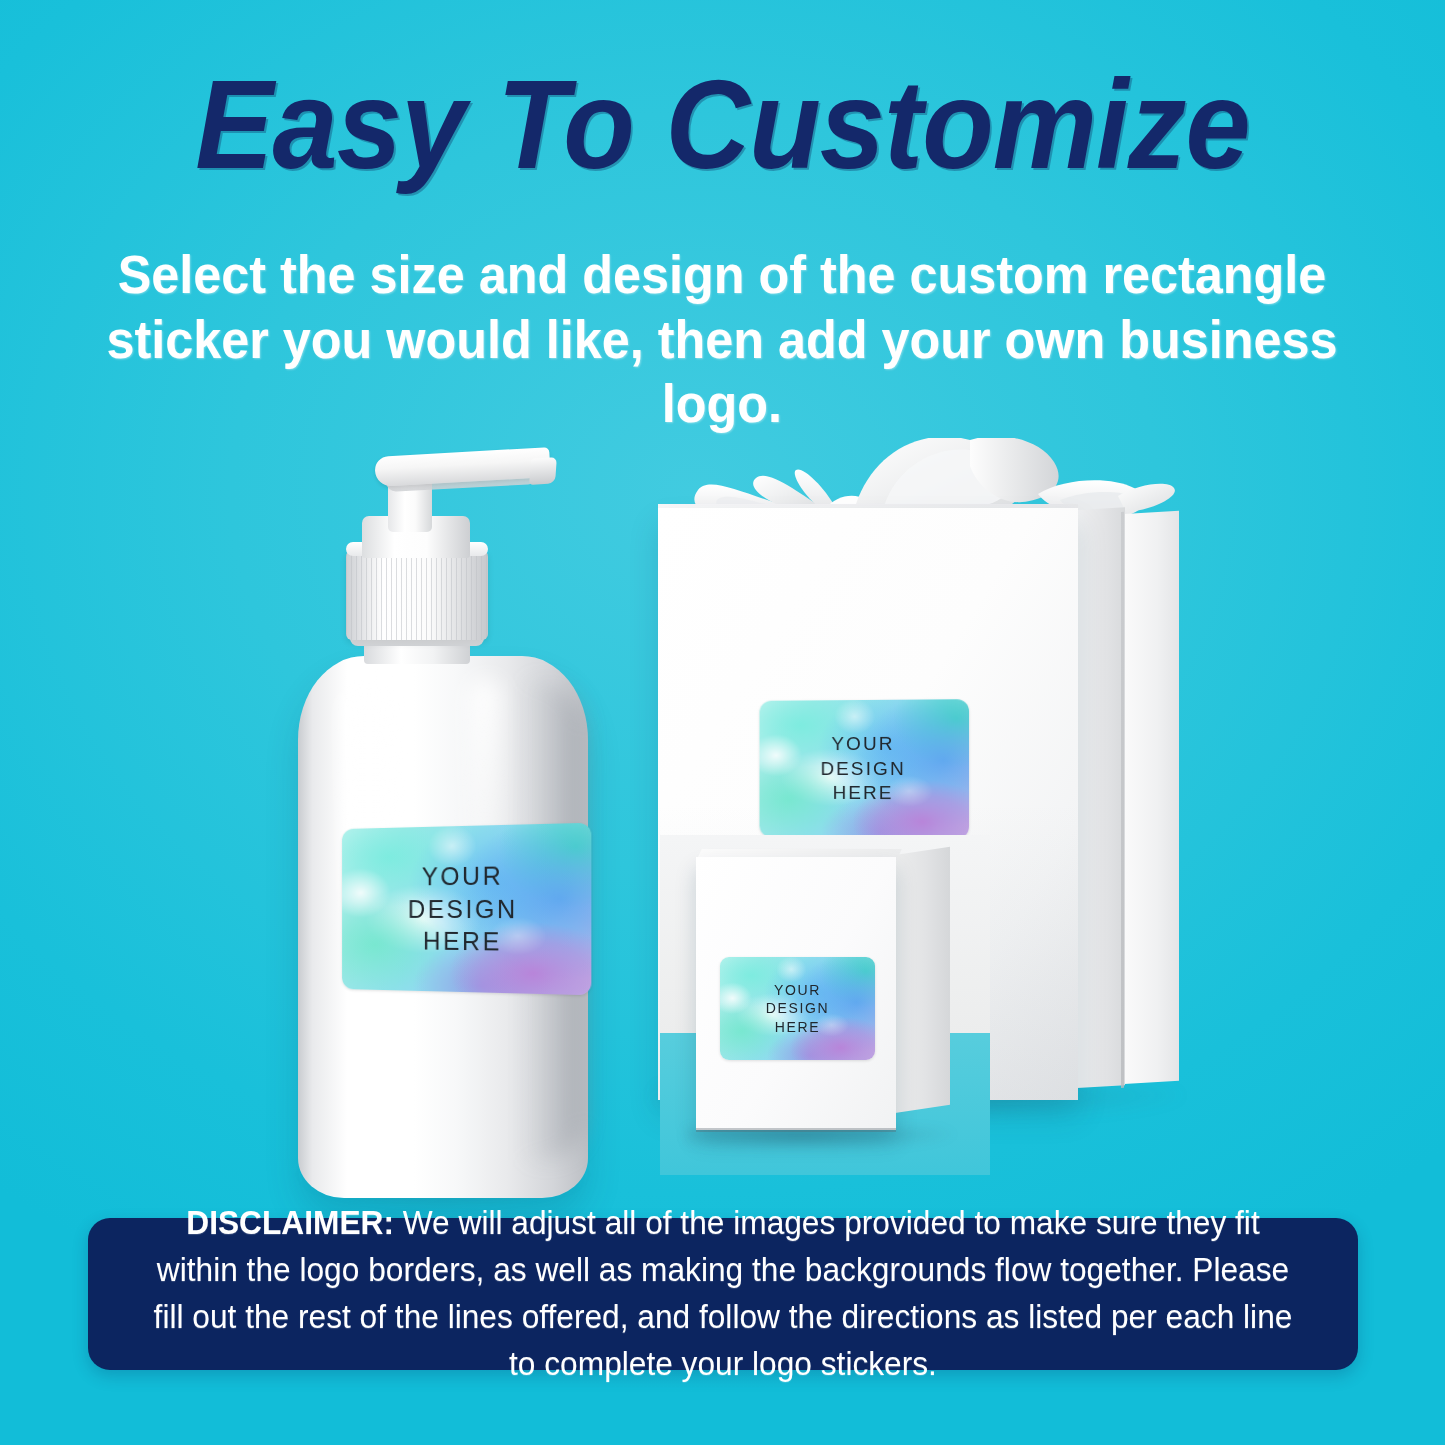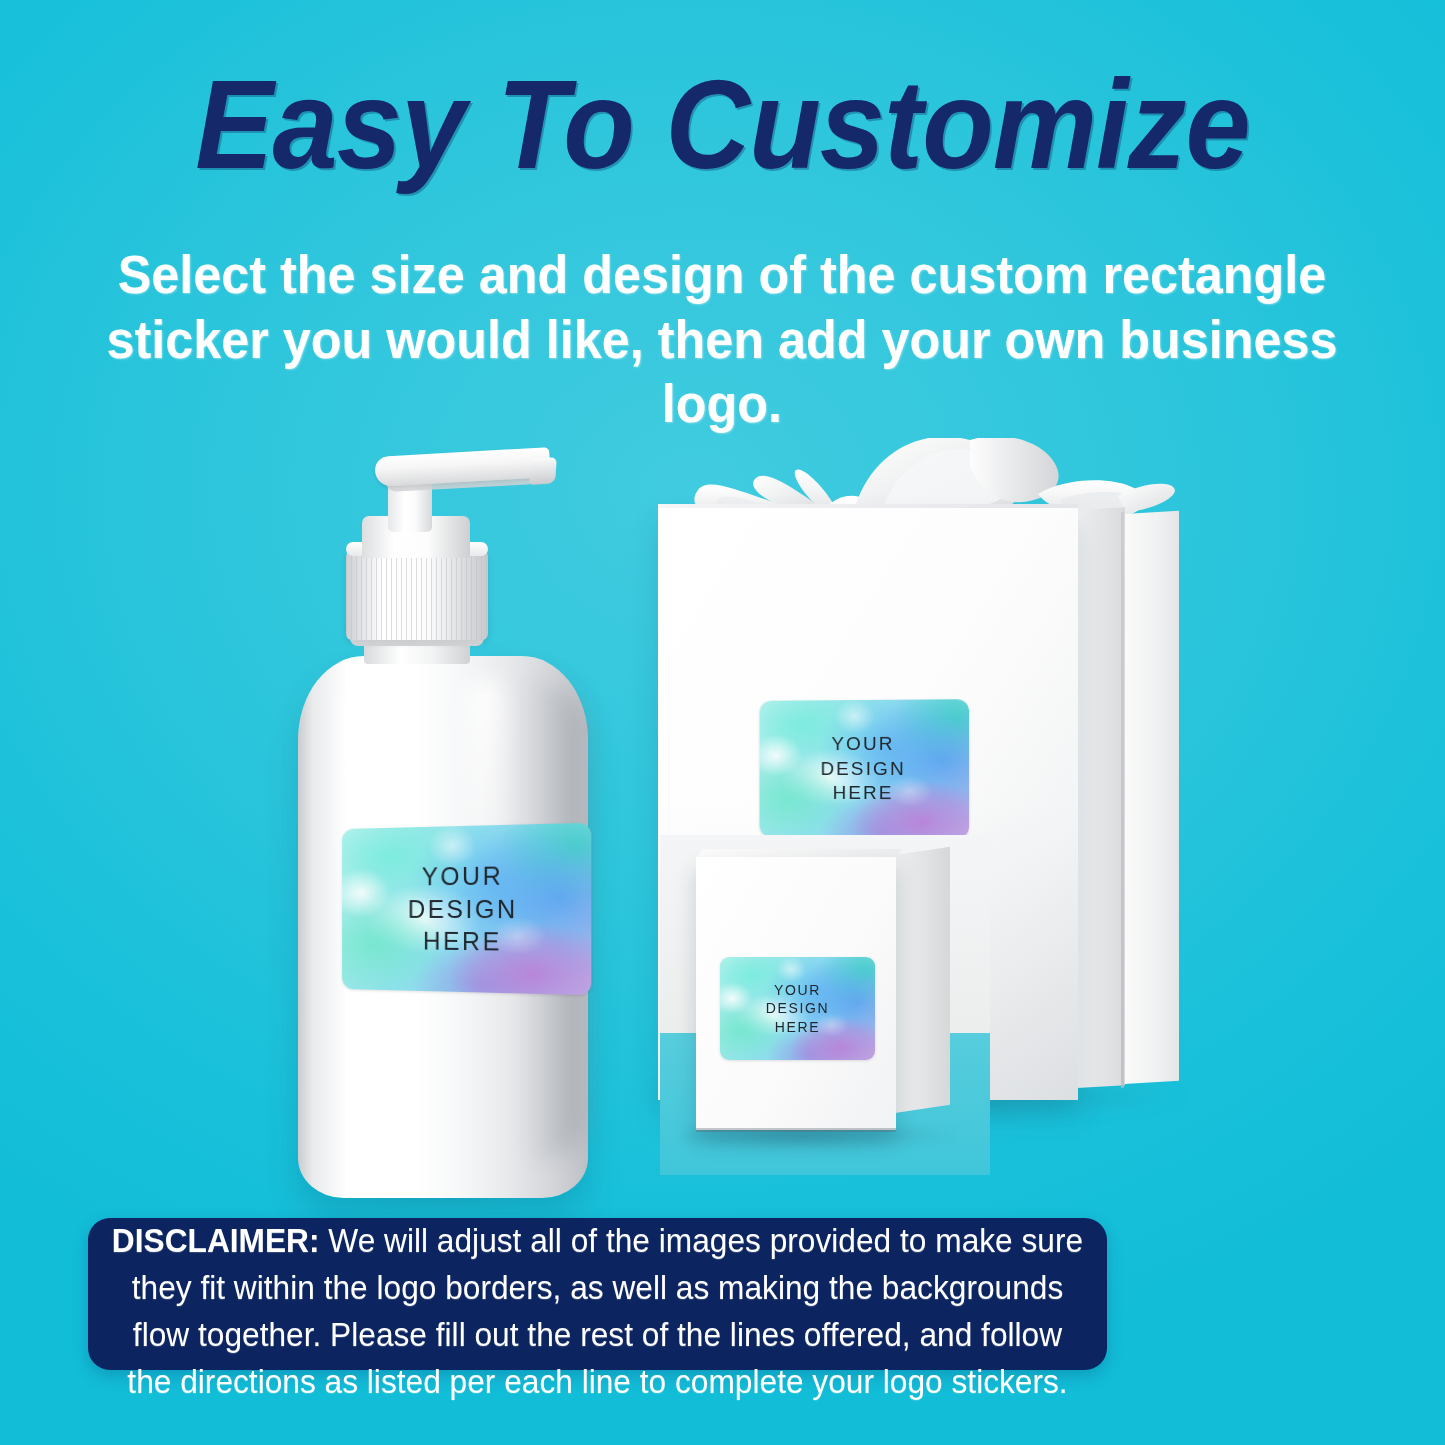--- a/index.html
+++ b/index.html
@@ -31,24 +31,24 @@
     position:absolute;left:72px;top:243px;width:1300px;text-align:center;
     font-family:"Liberation Sans Narrow","Liberation Sans",sans-serif;
     font-size:53px;line-height:1.22;font-weight:bold;
     color:#ffffff;
     transform:scaleX(.95);
     text-shadow:1px 1px 2px rgba(255,255,255,.35);
   }
 
   
   .disclaimer{
-    position:absolute;left:88px;top:1218px;width:1019px;height:152px;
+    position:absolute;left:88px;top:1218px;width:1270px;height:152px;
     background:#0c2560;border-radius:22px;
     box-shadow:0 6px 16px rgba(0,40,90,.22);
-    display:flex;justify-content:center;
+    display:flex;align-items:center;justify-content:center;
   }
   .disclaimer-text{
     width:1200px;text-align:center;color:#ffffff;
     font-family:"Liberation Sans Narrow","Liberation Sans",sans-serif;
     font-size:33px;line-height:1.42;font-weight:500;
     transform:scaleX(.96);
     text-shadow:0 1px 1px rgba(255,255,255,.18);
   }
   .disclaimer-text b{font-weight:bold;}
 

